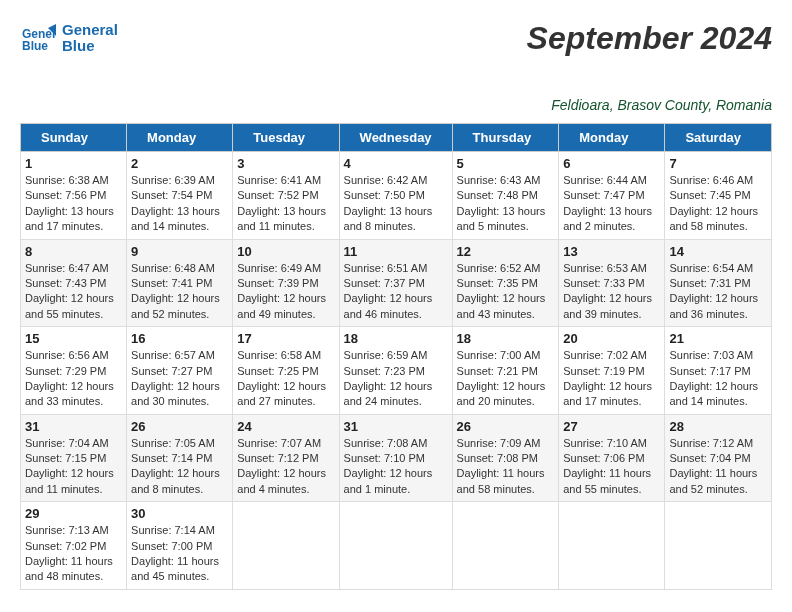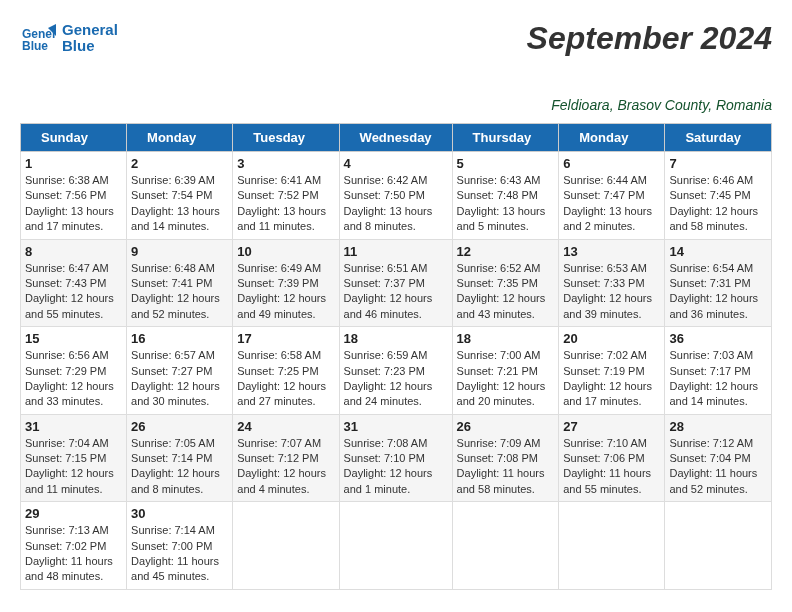--- a/index.html
+++ b/index.html
@@ -193,21 +193,21 @@
         </td>
         <td>
           <span class="day-num">18</span>
           <div class="day-info">Sunrise: 7:00 AM<br>Sunset: 7:21 PM<br>Daylight: 12 hours and 20 minutes.</div>
         </td>
         <td>
           <span class="day-num">20</span>
           <div class="day-info">Sunrise: 7:02 AM<br>Sunset: 7:19 PM<br>Daylight: 12 hours and 17 minutes.</div>
         </td>
         <td>
-          <span class="day-num">36</span>
+          <span class="day-num">21</span>
           <div class="day-info">Sunrise: 7:03 AM<br>Sunset: 7:17 PM<br>Daylight: 12 hours and 14 minutes.</div>
         </td>
       </tr>
       <tr>
         <td>
           <span class="day-num">31</span>
           <div class="day-info">Sunrise: 7:04 AM<br>Sunset: 7:15 PM<br>Daylight: 12 hours and 11 minutes.</div>
         </td>
         <td>
           <span class="day-num">26</span>

